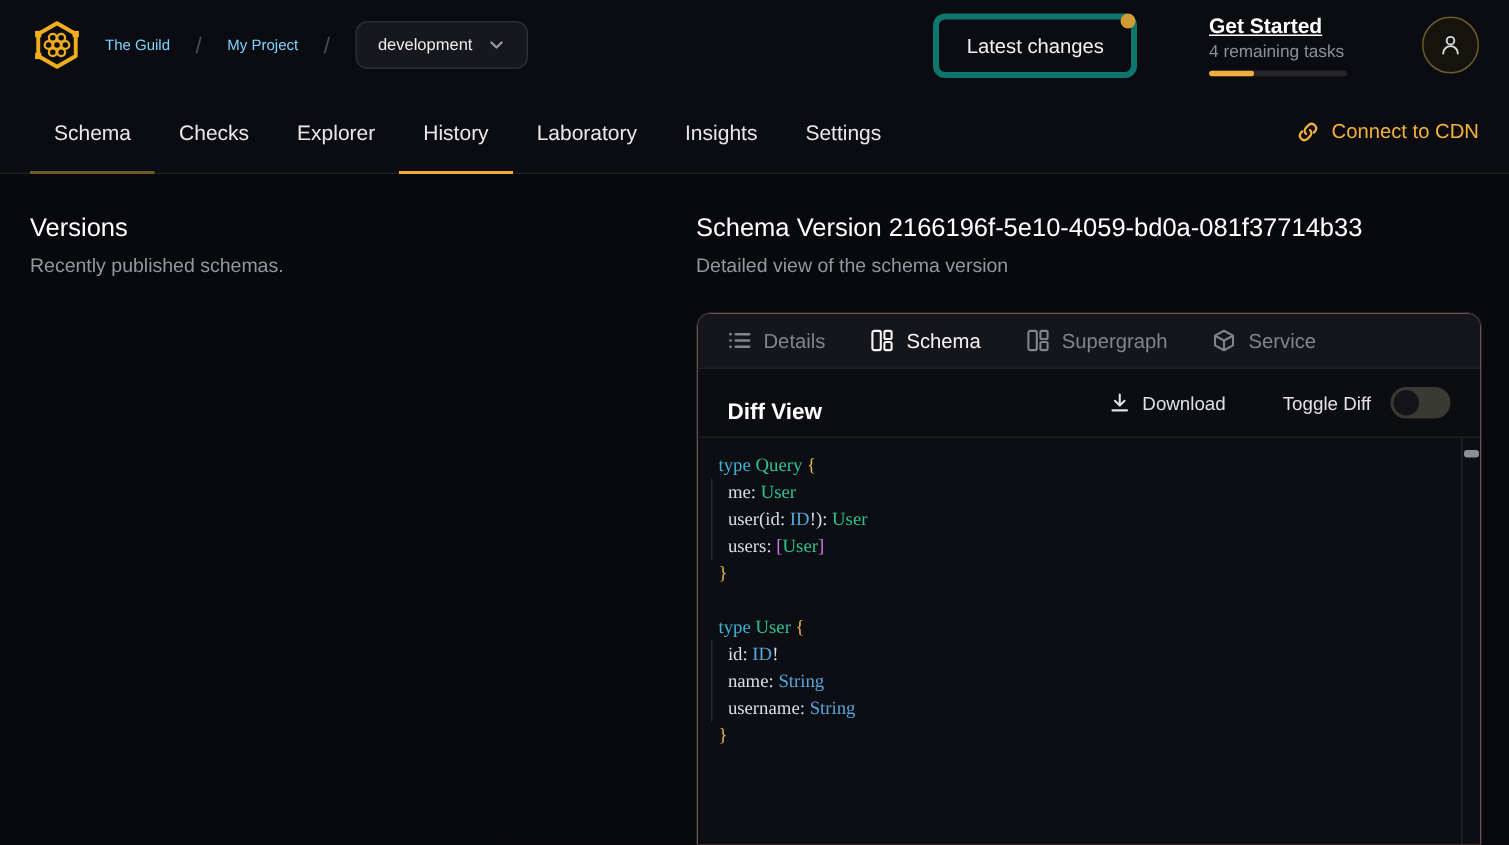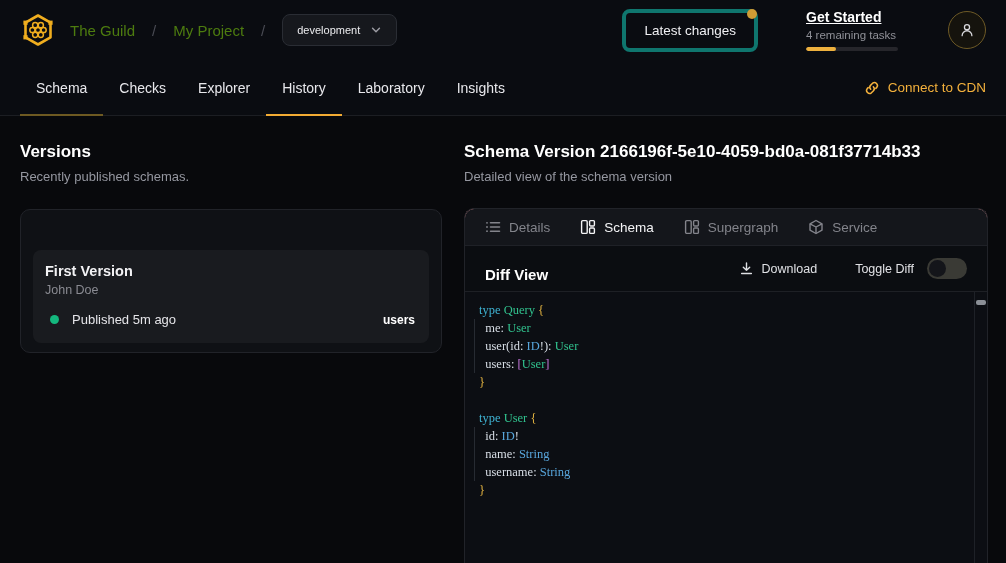--- a/index.html
+++ b/index.html
@@ -8,21 +8,21 @@
     background:#08090c;
     font-family:"Liberation Sans", sans-serif;
     color:#ececef;
   }
   
   .topbar {
     height:60px; background:#0a0c11;
     display:flex; align-items:center; padding:0 20px;
   }
   .logo { width:36px; height:36px; flex:0 0 auto; }
-  .crumb { font-size:15px; font-weight:500; color:#4d7c0f; cursor:pointer; }
+  .crumb { font-size:10px; font-weight:500; color:#7dd3fc; cursor:pointer; }
   .crumb.brand { margin-left:14px; }
   .crumb-sep { margin:0 17px; color:#4a4c54; font-size:15px; }
   .target-btn {
     display:flex; align-items:center; gap:10px;
     background:#16181d; border:1px solid #2a2d34; border-radius:8px;
     padding:9px 14px; cursor:pointer;
   }
   .target-btn .tlabel { font-size:11px; color:#ececef; }
   .spacer { flex:1; }
   .latest-btn {
@@ -59,21 +59,21 @@
   }
   .nav-tab.semi::after { background:#6e5a22; }
   .nav-tab.active::after { background:#f2ab33; }
   .cdn-link {
     margin-left:auto; margin-right:20px; display:flex; align-items:center; gap:8px;
     color:#f4b13c; font-size:13.5px; cursor:pointer;
   }
   
   .main { display:flex; height:447px; }
   .left-col { width:460px; flex:0 0 auto; padding:26px 0 0 20px; }
-  .panel-title { font-size:17px; font-weight:700; color:#ffffff; }
+  .panel-title { font-size:17px; font-weight:400; color:#ffffff; }
   .panel-sub { font-size:13px; color:#9597a0; margin-top:7px; }
   .versions-card {
     margin-top:25px; width:422px; height:144px;
     background:#0f1115; border:1px solid #212329; border-radius:10px;
     padding:40px 12px 12px 12px;
   }
   .version-item {
     background:#191b1f; border-radius:8px; padding:13px 14px 16px 12px; cursor:pointer;
   }
   .vi-title { font-size:14.5px; font-weight:600; color:#f2f2f4; }
@@ -190,48 +190,38 @@
   </div>
 </header>
 
 <nav class="navbar">
   <div class="nav-tab semi">Schema</div>
   <div class="nav-tab">Checks</div>
   <div class="nav-tab">Explorer</div>
   <div class="nav-tab active">History</div>
   <div class="nav-tab">Laboratory</div>
   <div class="nav-tab">Insights</div>
+  <div class="nav-tab">Settings</div>
   <div class="cdn-link">
     <span>
       <svg width="16" height="16" viewBox="0 0 16 16" fill="none" stroke="#f4b13c" stroke-width="1.5" stroke-linecap="round" stroke-linejoin="round">
         <path d="M6.7 9.3a3 3 0 0 1 0-4.2l1.9-1.9a3 3 0 0 1 4.2 4.2l-1 1"></path>
         <path d="M9.3 6.7a3 3 0 0 1 0 4.2l-1.9 1.9a3 3 0 0 1-4.2-4.2l1-1"></path>
       </svg>
     </span>
     <span>Connect to CDN</span>
   </div>
 </nav>
 
 <main class="main">
 
   <section class="left-col">
     <h2 class="panel-title">Versions</h2>
     <div class="panel-sub">Recently published schemas.</div>
 
-    <div class="versions-card">
-      <div class="version-item">
-        <div class="vi-title">First Version</div>
-        <div class="vi-author">John Doe</div>
-        <div class="vi-meta">
-          <span class="vi-dot"></span>
-          <span class="vi-status">Published 5m ago</span>
-          <span class="vi-service">users</span>
-        </div>
-      </div>
-    </div>
   </section>
 
   <section class="right-col">
     <h2 class="panel-title">Schema Version 2166196f-5e10-4059-bd0a-081f37714b33</h2>
     <div class="panel-sub">Detailed view of the schema version</div>
 
     <div class="detail-card">
 
       <div class="dtabs">
         <div class="dtab">

